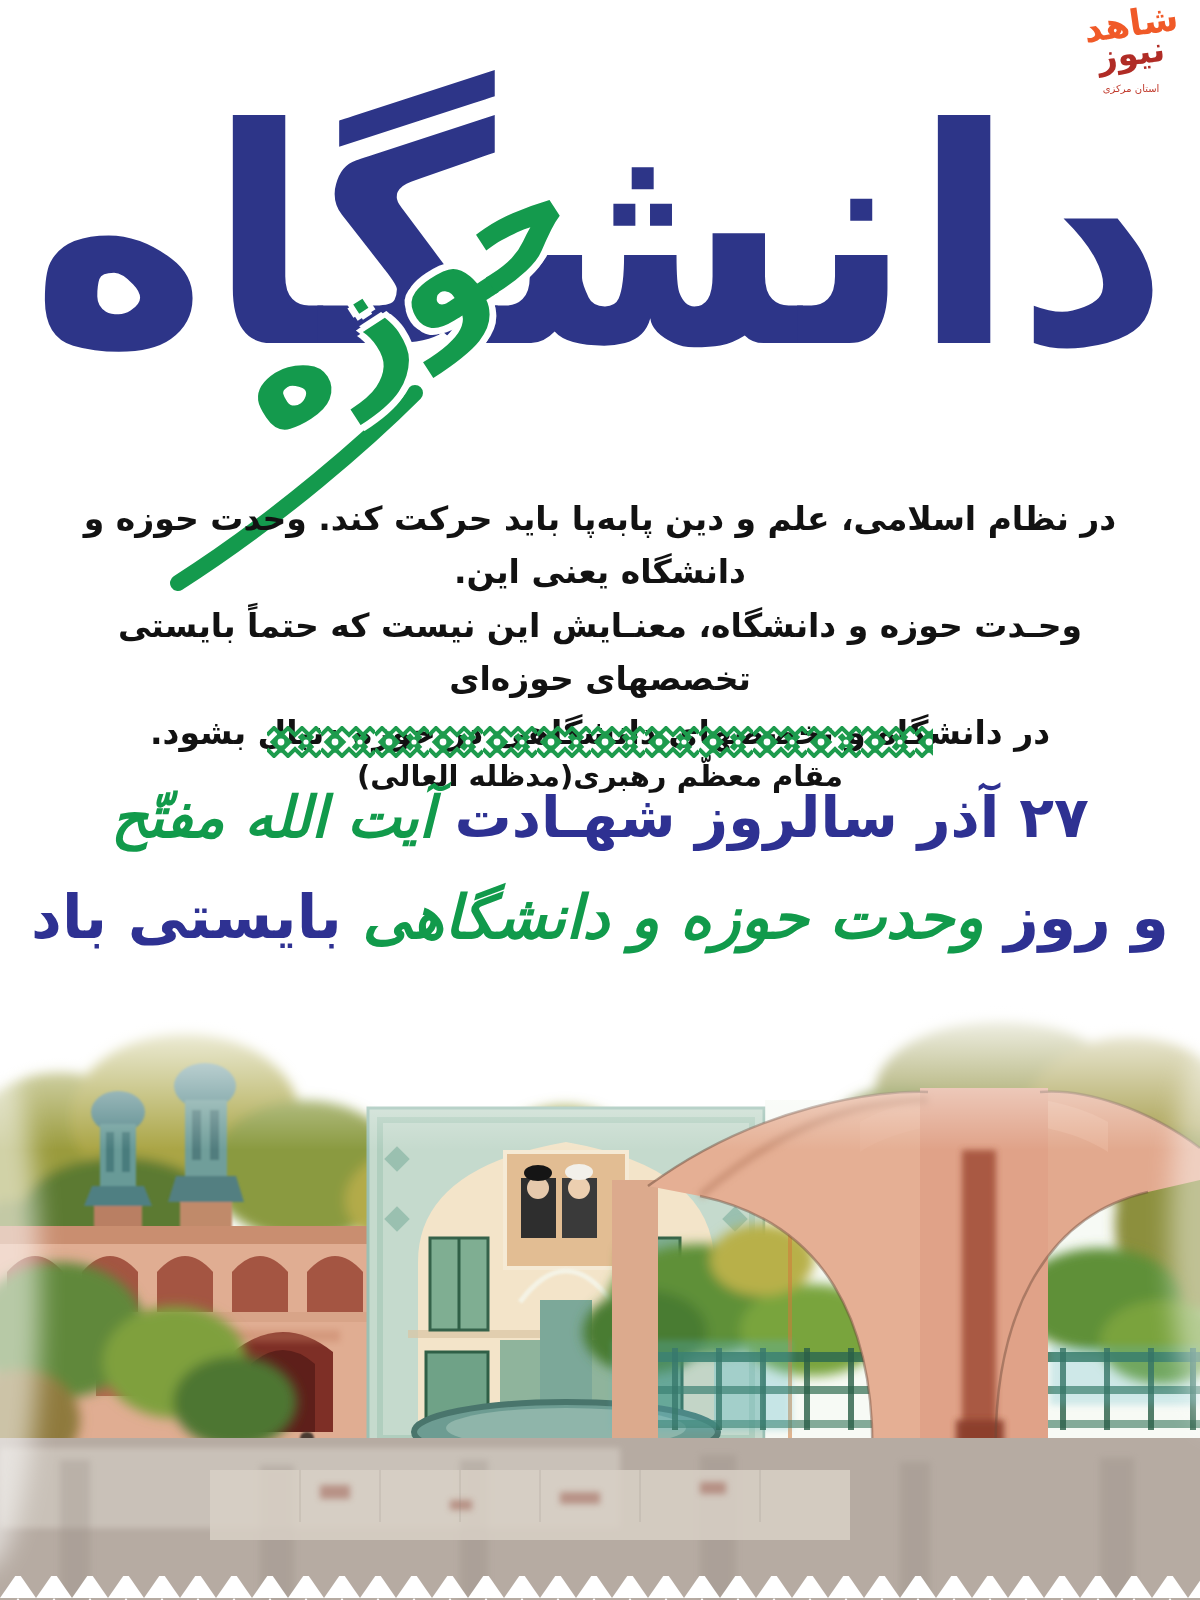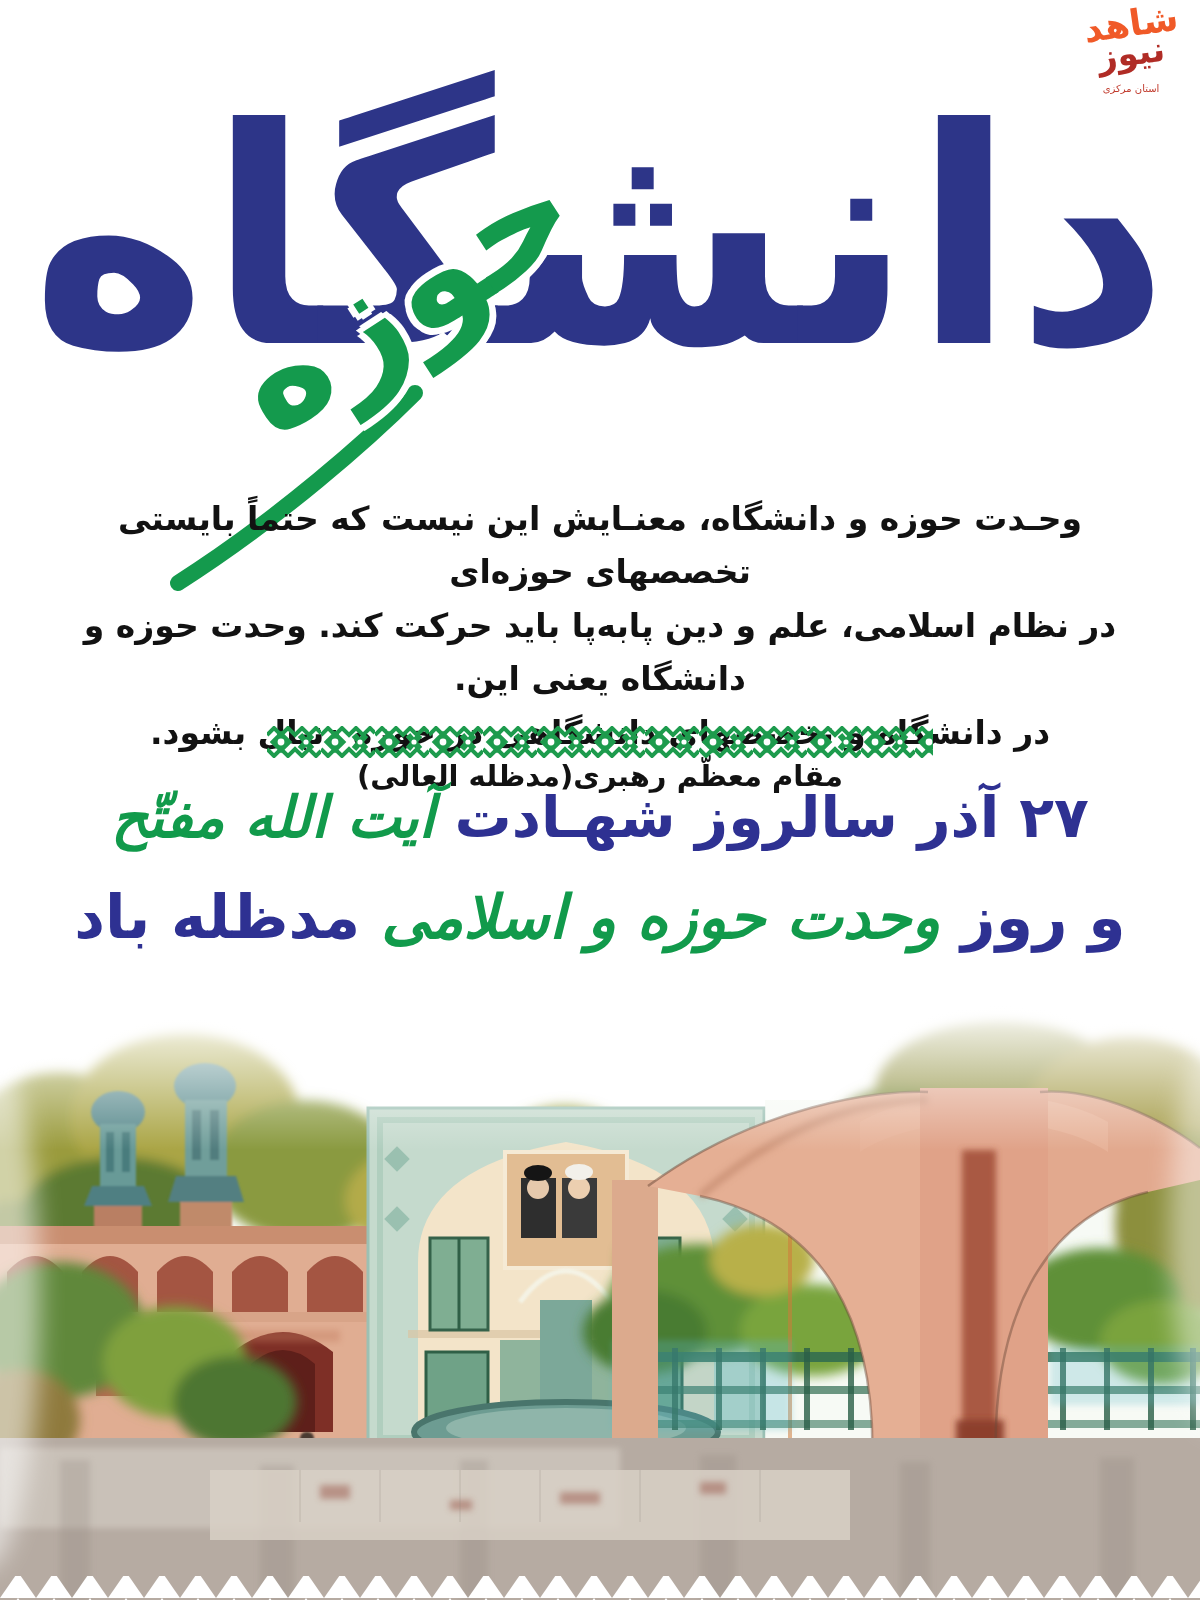--- a/index.html
+++ b/index.html
@@ -56,22 +56,22 @@
 
   <div class="title-area">
     <div class="title-blue">دانشگاه</div>
     <svg class="swash" width="270" height="220" viewBox="0 0 270 220">
       <path d="M255,15 C210,60 120,140 18,205" stroke="#149a4d" stroke-width="16" stroke-linecap="round" fill="none"></path>
     </svg>
     <div class="title-green">حوزه</div>
   </div>
 
   <div class="quote">
+    <div class="q-line">در نظام اسلامی، علم و دین پابه‌پا باید حرکت کند. وحدت حوزه و دانشگاه یعنی این.</div>
     <div class="q-line">وحـدت حوزه و دانشگاه، معنـایش این نیست که حتماً بایستی تخصصهای حوزه‌ای</div>
-    <div class="q-line">در نظام اسلامی، علم و دین پابه‌پا باید حرکت کند. وحدت حوزه و دانشگاه یعنی این.</div>
     <div class="q-line">در دانشگاه و تخصصهای دانشگاهی در حوزه دنبال بشود.</div>
     <div class="q-attr">مقام معظّم رهبری(مدظله العالی)</div>
   </div>
 
   <svg class="ornament" width="666" height="32" viewBox="0 0 666 32">
     <defs>
       <pattern id="orn" width="54" height="32" patternUnits="userSpaceOnUse">
         <path d="M0,9 L7,2 L14,9 L21,2 L28,9 L35,2 L42,9 L49,2 L54,7" stroke="#1d9b4d" stroke-width="4" fill="none"></path>
         <path d="M0,23 L7,30 L14,23 L21,30 L28,23 L35,30 L42,23 L49,30 L54,25" stroke="#1d9b4d" stroke-width="4" fill="none"></path>
         <rect x="6" y="8" width="16" height="16" transform="rotate(45 14 16)" fill="#1d9b4d"></rect>
@@ -81,21 +81,21 @@
       </pattern>
     </defs>
     <rect x="0" y="0" width="666" height="32" fill="url(#orn)"></rect>
   </svg>
 
   <div class="slogan">
     <div class="s-line1">
       <span class="blue">۲۷ آذر سالروز شهـادت </span><span class="green">آیت الله مفتّح</span>
     </div>
     <div class="s-line2">
-      <span class="blue">و روز </span><span class="green">وحدت حوزه و اسلامی</span><span class="blue"> مدظله باد</span>
+      <span class="blue">و روز </span><span class="green">وحدت حوزه و دانشگاهی</span><span class="blue"> بایستی باد</span>
     </div>
   </div>
 
   <div class="scene">
     <svg width="1200" height="600" viewBox="0 0 1200 600">
       <defs>
         <filter id="b6" x="-40%" y="-40%" width="180%" height="180%">
             <feGaussianBlur stdDeviation="6"></feGaussianBlur>
           </filter>
         <filter id="b3" x="-40%" y="-40%" width="180%" height="180%">

